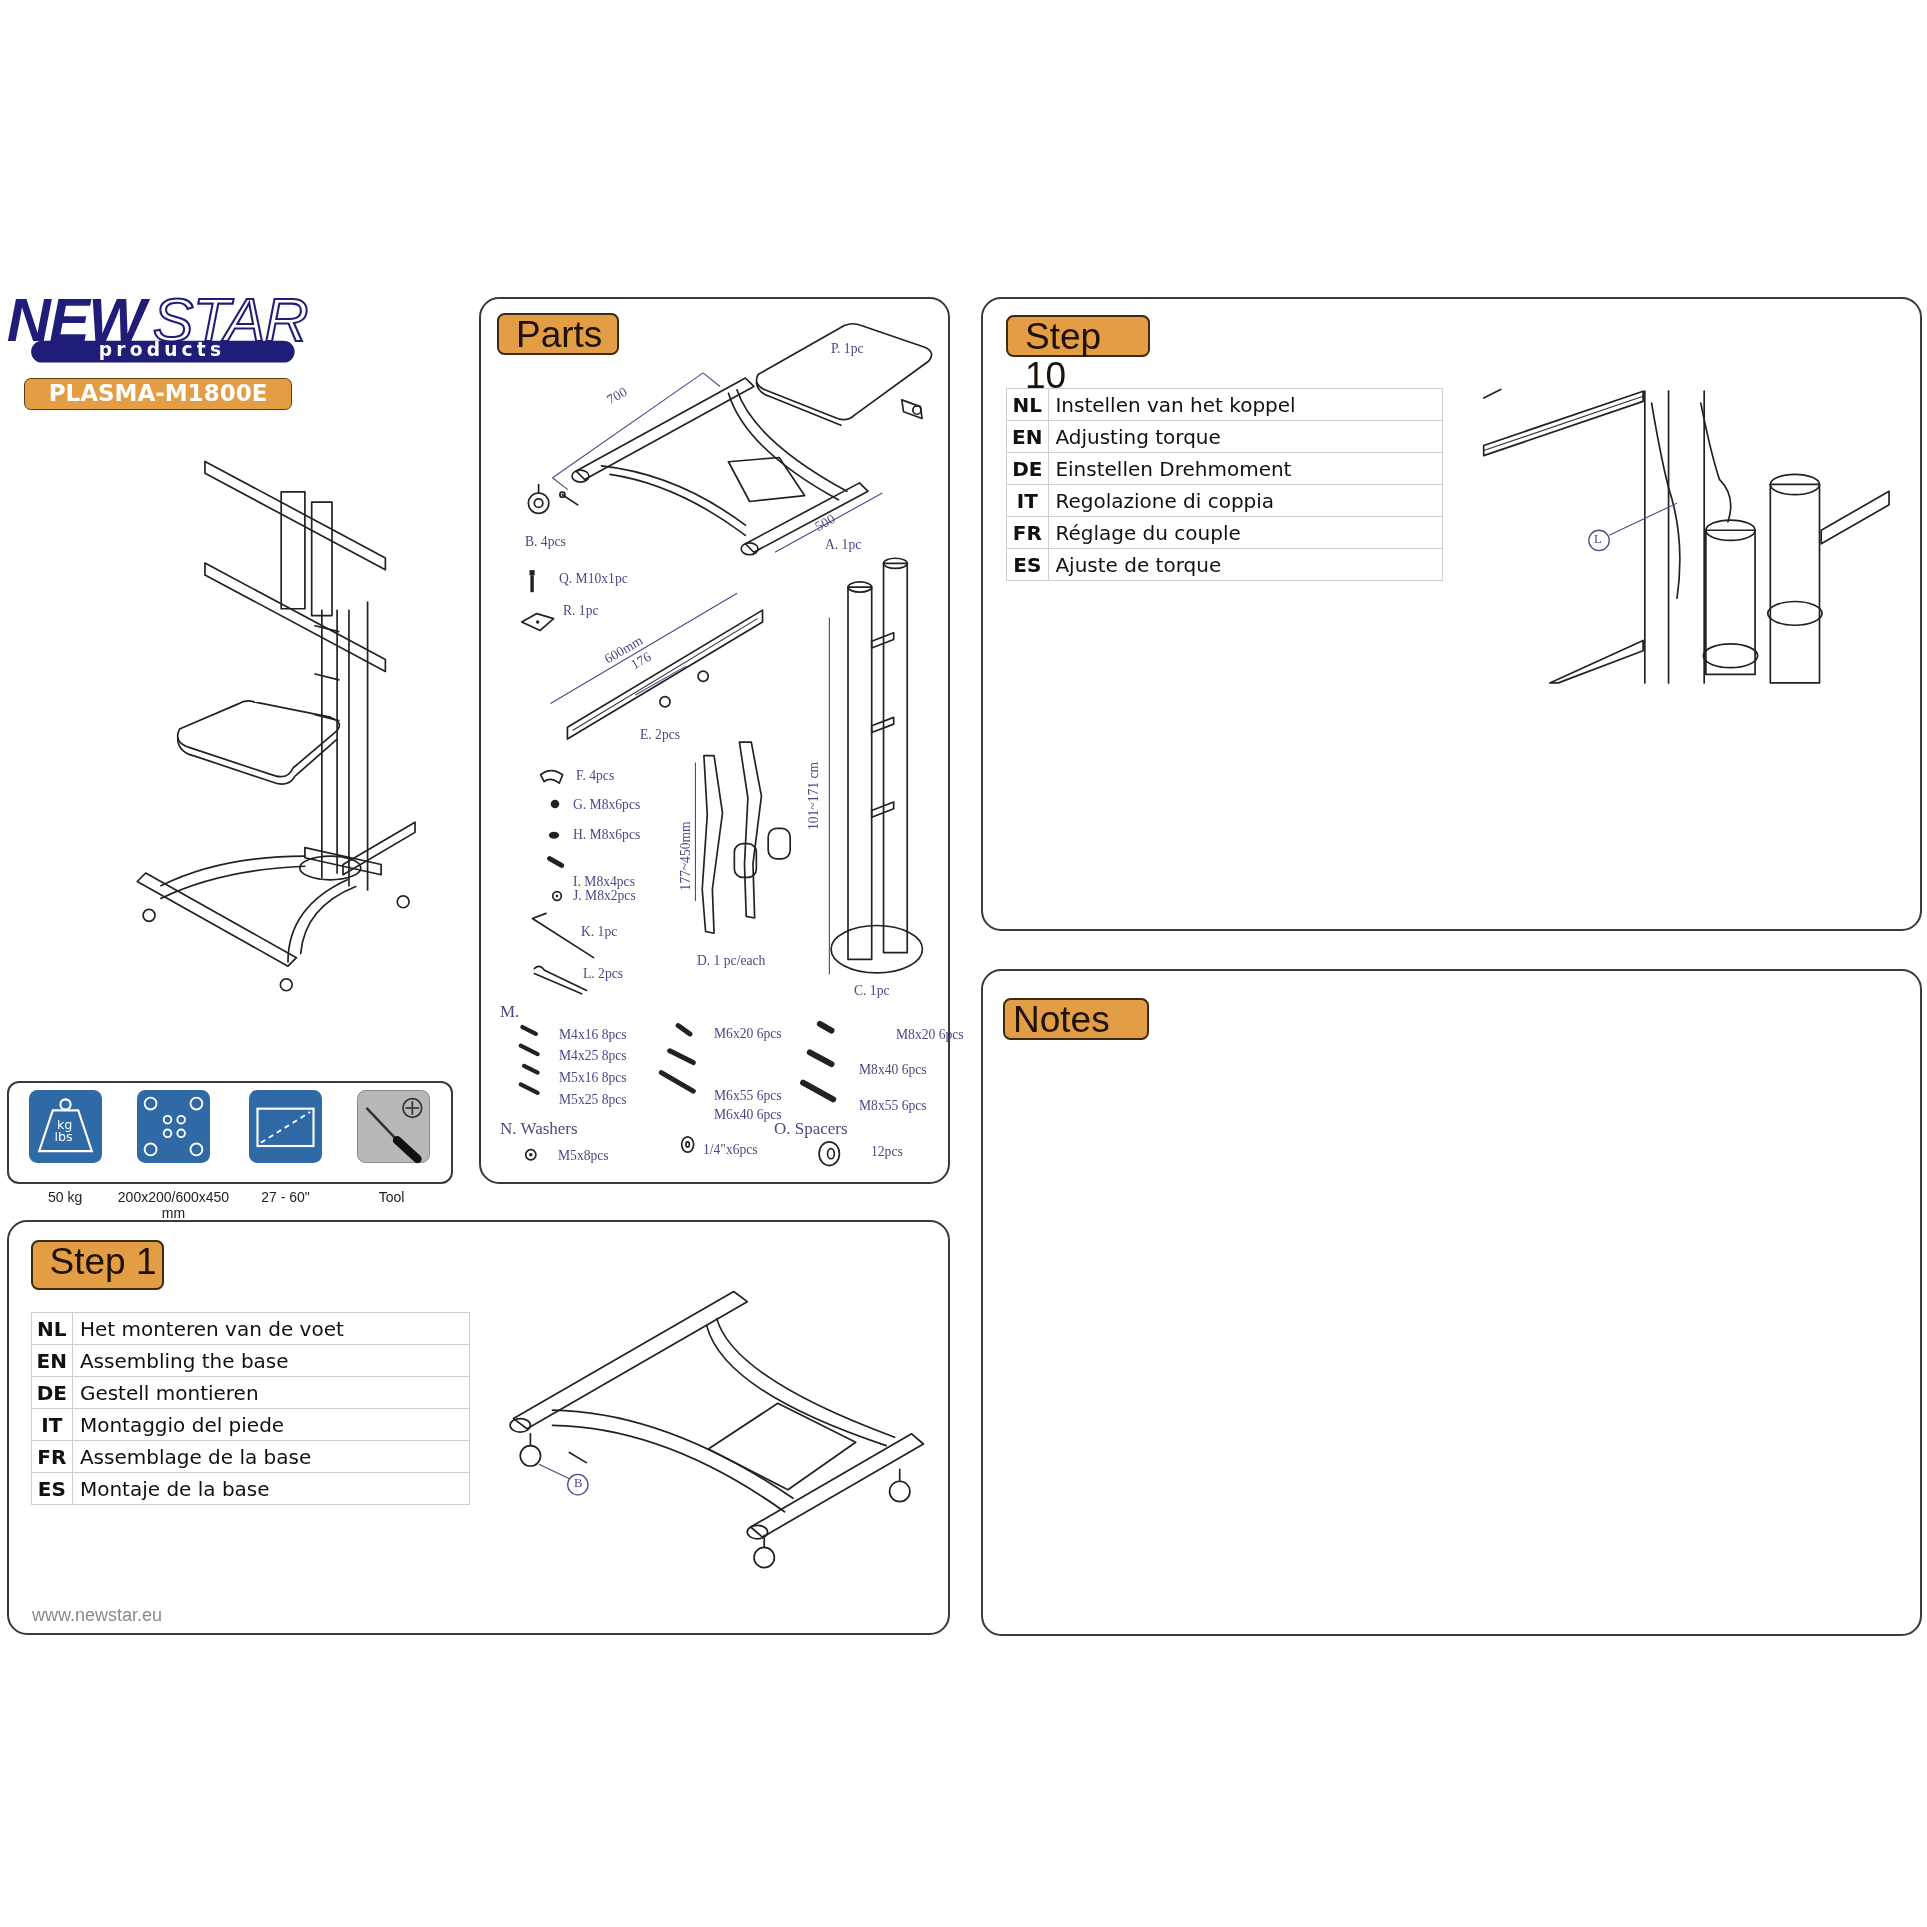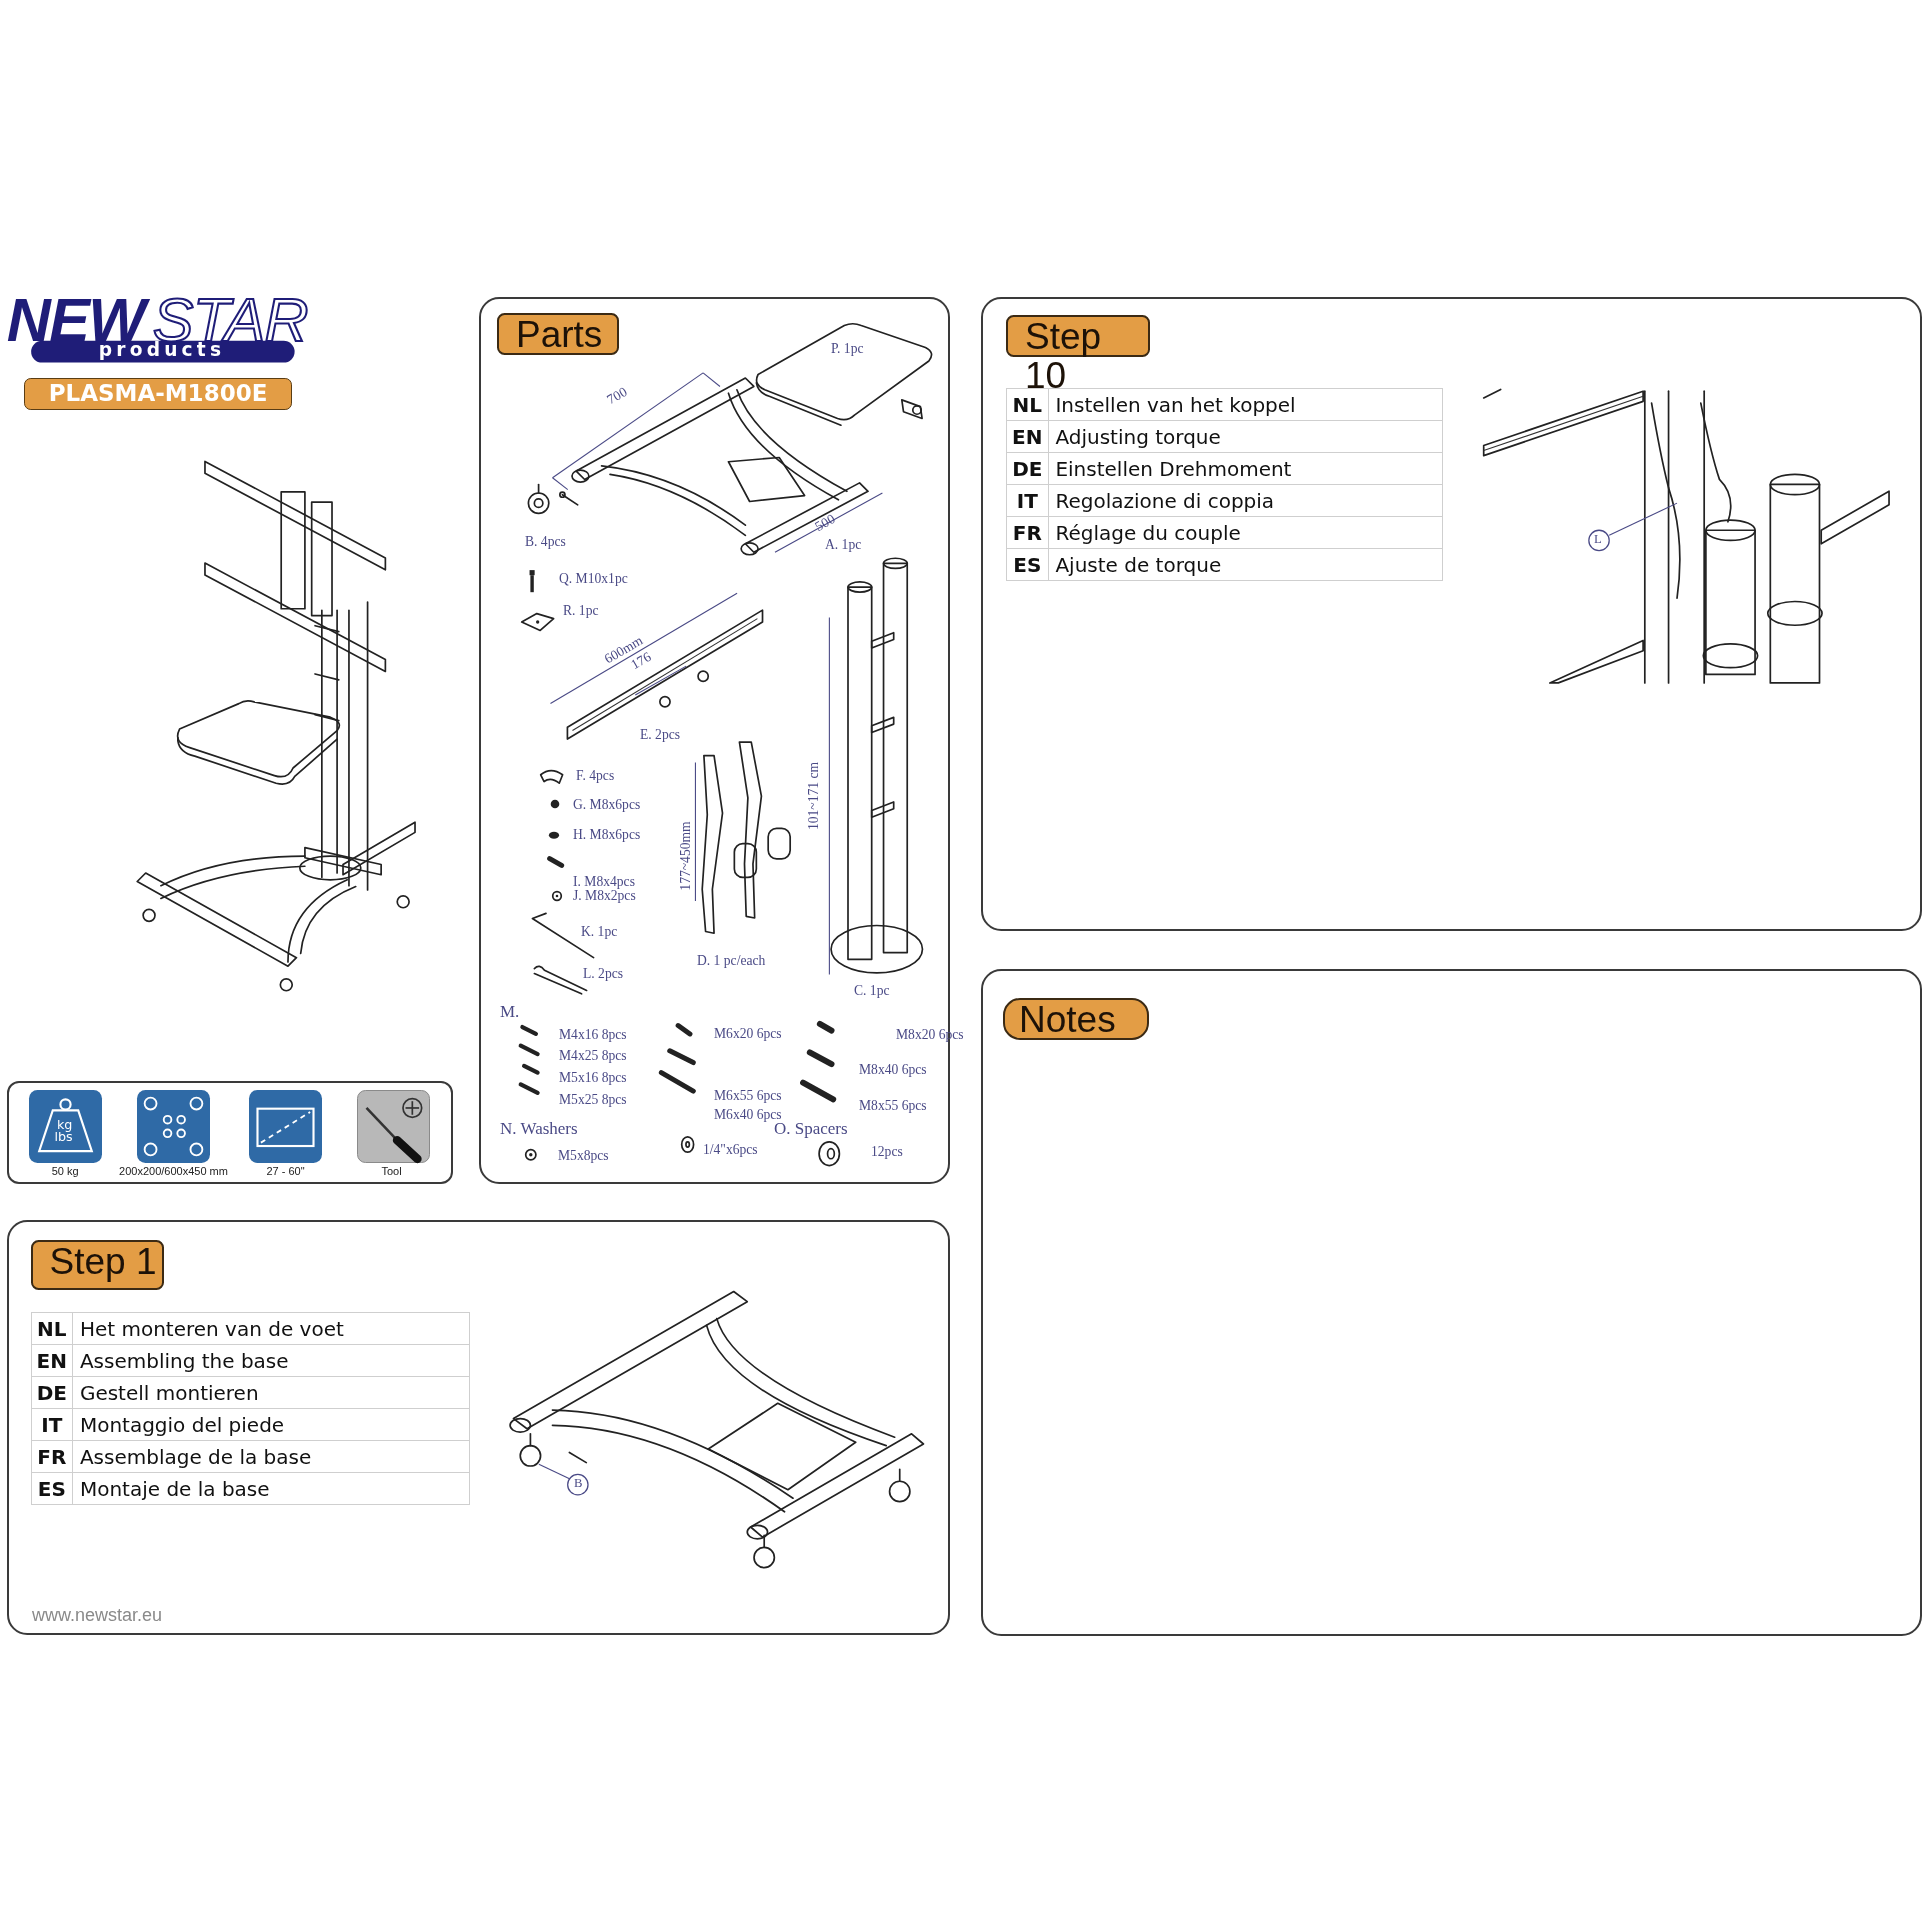--- a/index.html
+++ b/index.html
@@ -7,21 +7,21 @@
   .abs { position:absolute; }
   .panel { position:absolute; border:2.1px solid #3a3a3a; border-radius:20.3px; background:#fff; box-sizing:border-box; }
   .tag { position:absolute; background:#E39D45; border:2.1px solid #3b2a14; border-radius:7.6px; box-sizing:border-box; font-family:"Liberation Sans", sans-serif; color:#1d1208; font-size:37px; line-height:39px; padding-left:17px; }
   .langtbl { position:absolute; border-collapse:collapse; font-family:"DejaVu Sans", sans-serif; font-size:20px; color:#111; }
   .langtbl td { border:1.7px solid #cfcfcf; height:31px; padding:0 6.8px; }
   .langtbl td.code { font-weight:bold; width:17px; text-align:center; padding:0 5.1px; }
   .lbl { position:absolute; font-family:"Liberation Serif", serif; color:#4a4a86; font-size:13.6px; white-space:nowrap; }
   .lbl-lg { font-size:17px; }
   .spec-tile { position:absolute; width:73px; height:73px; border-radius:8.5px; background:#2f6aa6; }
   .spec-tile.grey { background:#b8b8b8; border:1.7px solid #8a8a8a; box-sizing:border-box; }
-  .spec-cap { position:absolute; font-size:11px; color:#222; text-align:center; width:127px; font-family:"Liberation Sans", sans-serif; }
+  .spec-cap { position:absolute; font-size:14px; color:#222; text-align:center; width:127px; font-family:"Liberation Sans", sans-serif;margin-top:24px; }
   svg { position:absolute; overflow:visible; }
   .ln { fill:none; stroke:#222; stroke-width:2; stroke-linejoin:round; stroke-linecap:round; }
   .ln-thin { fill:none; stroke:#333; stroke-width:1.3; }
   .dim { fill:none; stroke:#4a4a86; stroke-width:1.3; }
 </style>
 </head>
 <body>
 
 <div class="abs" style="left:6.8px;top:290px;width:305px;height:76px;">
   <svg width="305" height="76" viewBox="0 0 360 90">
@@ -395,14 +395,14 @@
   <circle class="ln" cx="306" cy="332" r="12"></circle>
     <line class="ln" x1="306" y1="306" x2="306" y2="320"></line>
   <line class="dim" x1="40" y1="222" x2="78" y2="240"></line>
   <circle cx="86" cy="246" r="12" fill="#fff" stroke="#4a4a86" stroke-width="1.5"></circle>
 </svg>
 <span class="lbl" style="left:574px;top:1476px;font-size:12.7px;">B</span>
 
 <div style="position:absolute;left:32px;top:1605px;font:18px 'Liberation Sans',sans-serif;color:#8a8a8a;">www.newstar.eu</div>
 
 <div class="panel" style="left:981px;top:969px;width:941px;height:667px;"></div>
-<div class="tag" style="left:1003px;top:998px;width:146px;height:42px;padding-left:14px;border-radius:17px;">Notes</div>
+<div class="tag" style="left:1003px;top:998px;width:146px;height:42px;padding-left:8px;">Notes</div>
 
 
 </body></html>

